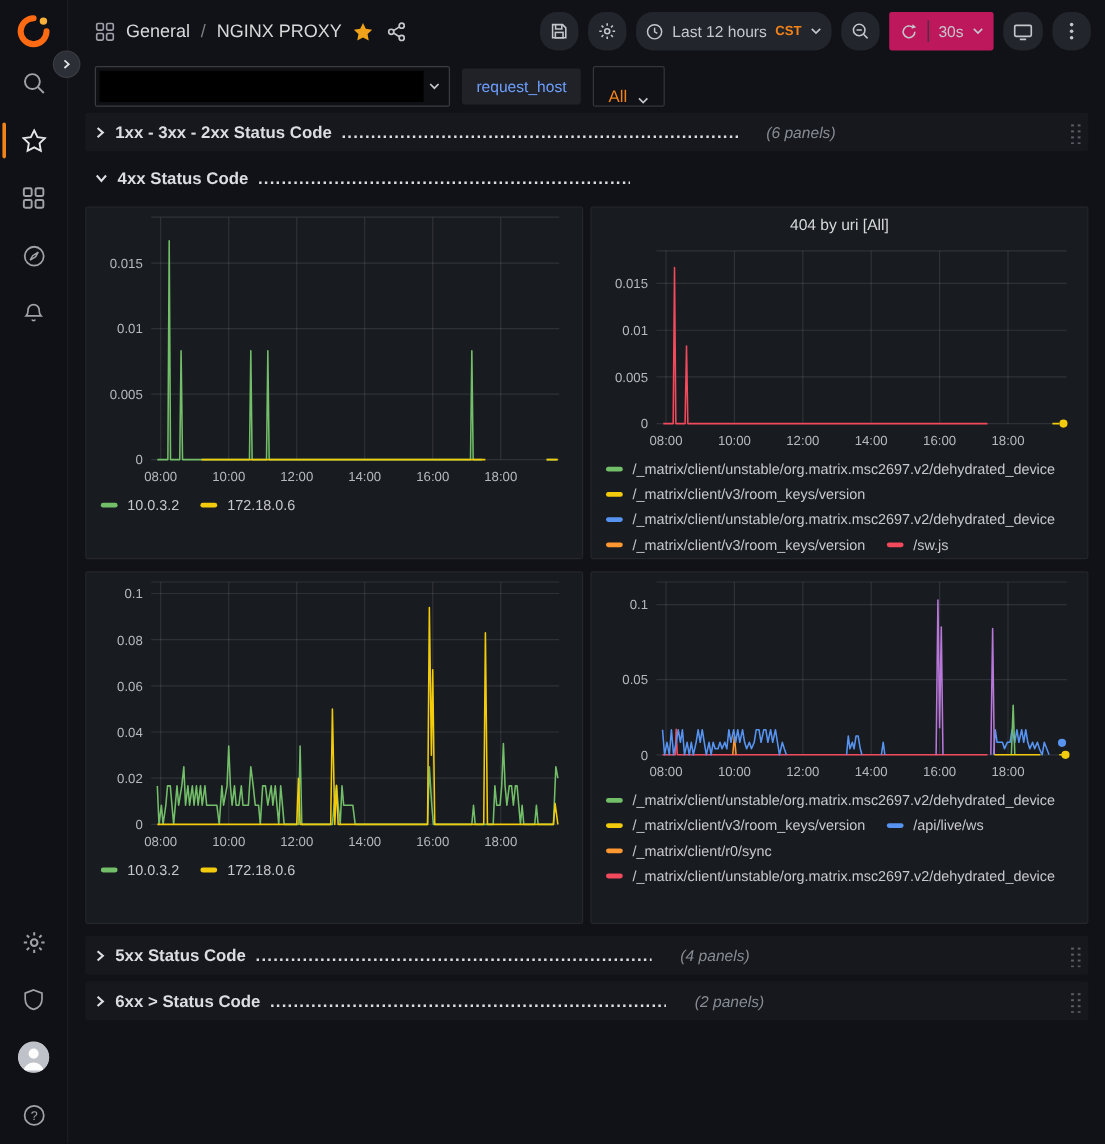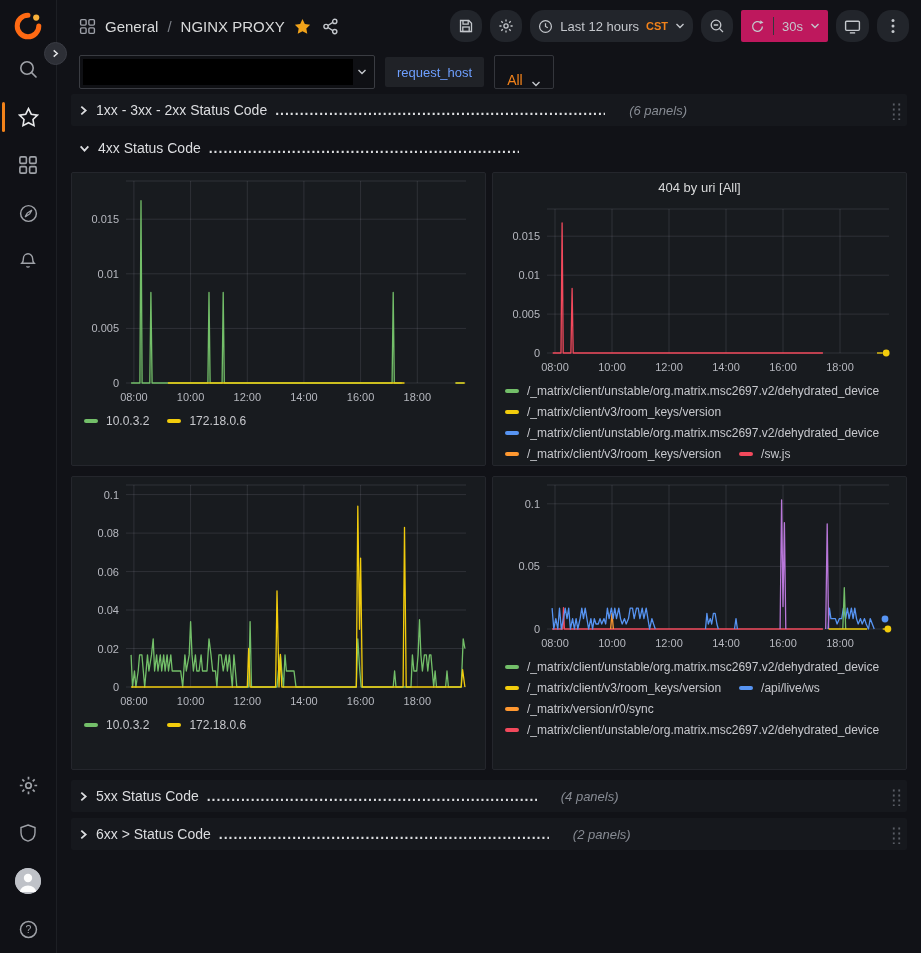--- a/index.html
+++ b/index.html
@@ -36,21 +36,21 @@
   .var-label{height:30px;display:flex;align-items:center;padding:0 12px;background:#202227;border-radius:2px;color:#6e9fff;font-size:13px;font-weight:500;}
   .var-dropdown{height:32px;width:294px;display:flex;align-items:center;background:#0f1014;border:1px solid #3a3c42;border-radius:2px;cursor:pointer;}
   .redact{flex:1;height:26px;background:#000;margin:2px 4px 2px 3px;}
   .var-select{height:32px;display:flex;align-items:flex-end;gap:8px;padding:0 12px;border:1px solid #34363c;border-radius:2px;color:#f2821a;font-size:14px;cursor:pointer;}
   .chev{color:#c4c7cc;display:flex;}
 
   
   .dash{flex:1;padding:2px 14px 0 14px;overflow:hidden;}
   .row-header{height:32px;display:flex;align-items:center;gap:8px;padding:0 6px 0 8px;border-radius:2px;cursor:pointer;}
   .row-header.shaded{background:#16181d;}
-  .row-title{font-size:14px;font-weight:400;color:#dcdde0;white-space:nowrap;text-align:center;}
+  .row-title{font-size:14px;font-weight:700;color:#dcdde0;white-space:nowrap;text-align:center;}
   .row-leader{font-size:14px;font-weight:700;color:#dcdde0;letter-spacing:1px;white-space:nowrap;overflow:hidden;max-width:330px;}
   .row-count{font-size:13px;font-style:italic;color:#878b93;margin-left:16px;white-space:nowrap;}
   .row-handle{margin-left:auto;width:11px;height:19px;background-image:radial-gradient(#585c64 1.1px,transparent 1.3px);background-size:5.5px 5px;background-position:1px 1px;cursor:grab;}
   .gap6{height:6px;}
 
   .grid{display:grid;grid-template-columns:1fr 1fr;column-gap:6px;row-gap:10px;margin:8px 0 10px;}
   .panel{background:#181b1f;border:1px solid #24262c;border-radius:2px;height:294px;padding:0 8px;box-sizing:border-box;overflow:hidden;}
   .panel-title{height:28px;display:flex;align-items:center;justify-content:center;font-size:13px;font-weight:500;color:#d8d9da;cursor:pointer;}
   svg.chart{display:block;}
   .grid-line{stroke:rgba(204,204,220,0.13);stroke-width:1;}
@@ -492,21 +492,21 @@
               <div class="legend-item">
                 <span class="legend-dash" style="background: rgb(242, 204, 12);"></span>
                 <span class="legend-label">/_matrix/client/v3/room_keys/version</span>
               </div>
               <div class="legend-item">
                 <span class="legend-dash" style="background: rgb(87, 148, 242);"></span>
                 <span class="legend-label">/api/live/ws</span>
               </div>
               <div class="legend-item">
                 <span class="legend-dash" style="background: rgb(255, 152, 48);"></span>
-                <span class="legend-label">/_matrix/version/r0/sync</span>
+                <span class="legend-label">/_matrix/client/r0/sync</span>
               </div>
               <div class="legend-item">
                 <span class="legend-dash" style="background: rgb(242, 73, 92);"></span>
                 <span class="legend-label">/_matrix/client/unstable/org.matrix.msc2697.v2/dehydrated_device</span>
               </div>
             </div>
         </div>
 
       </div>
 

